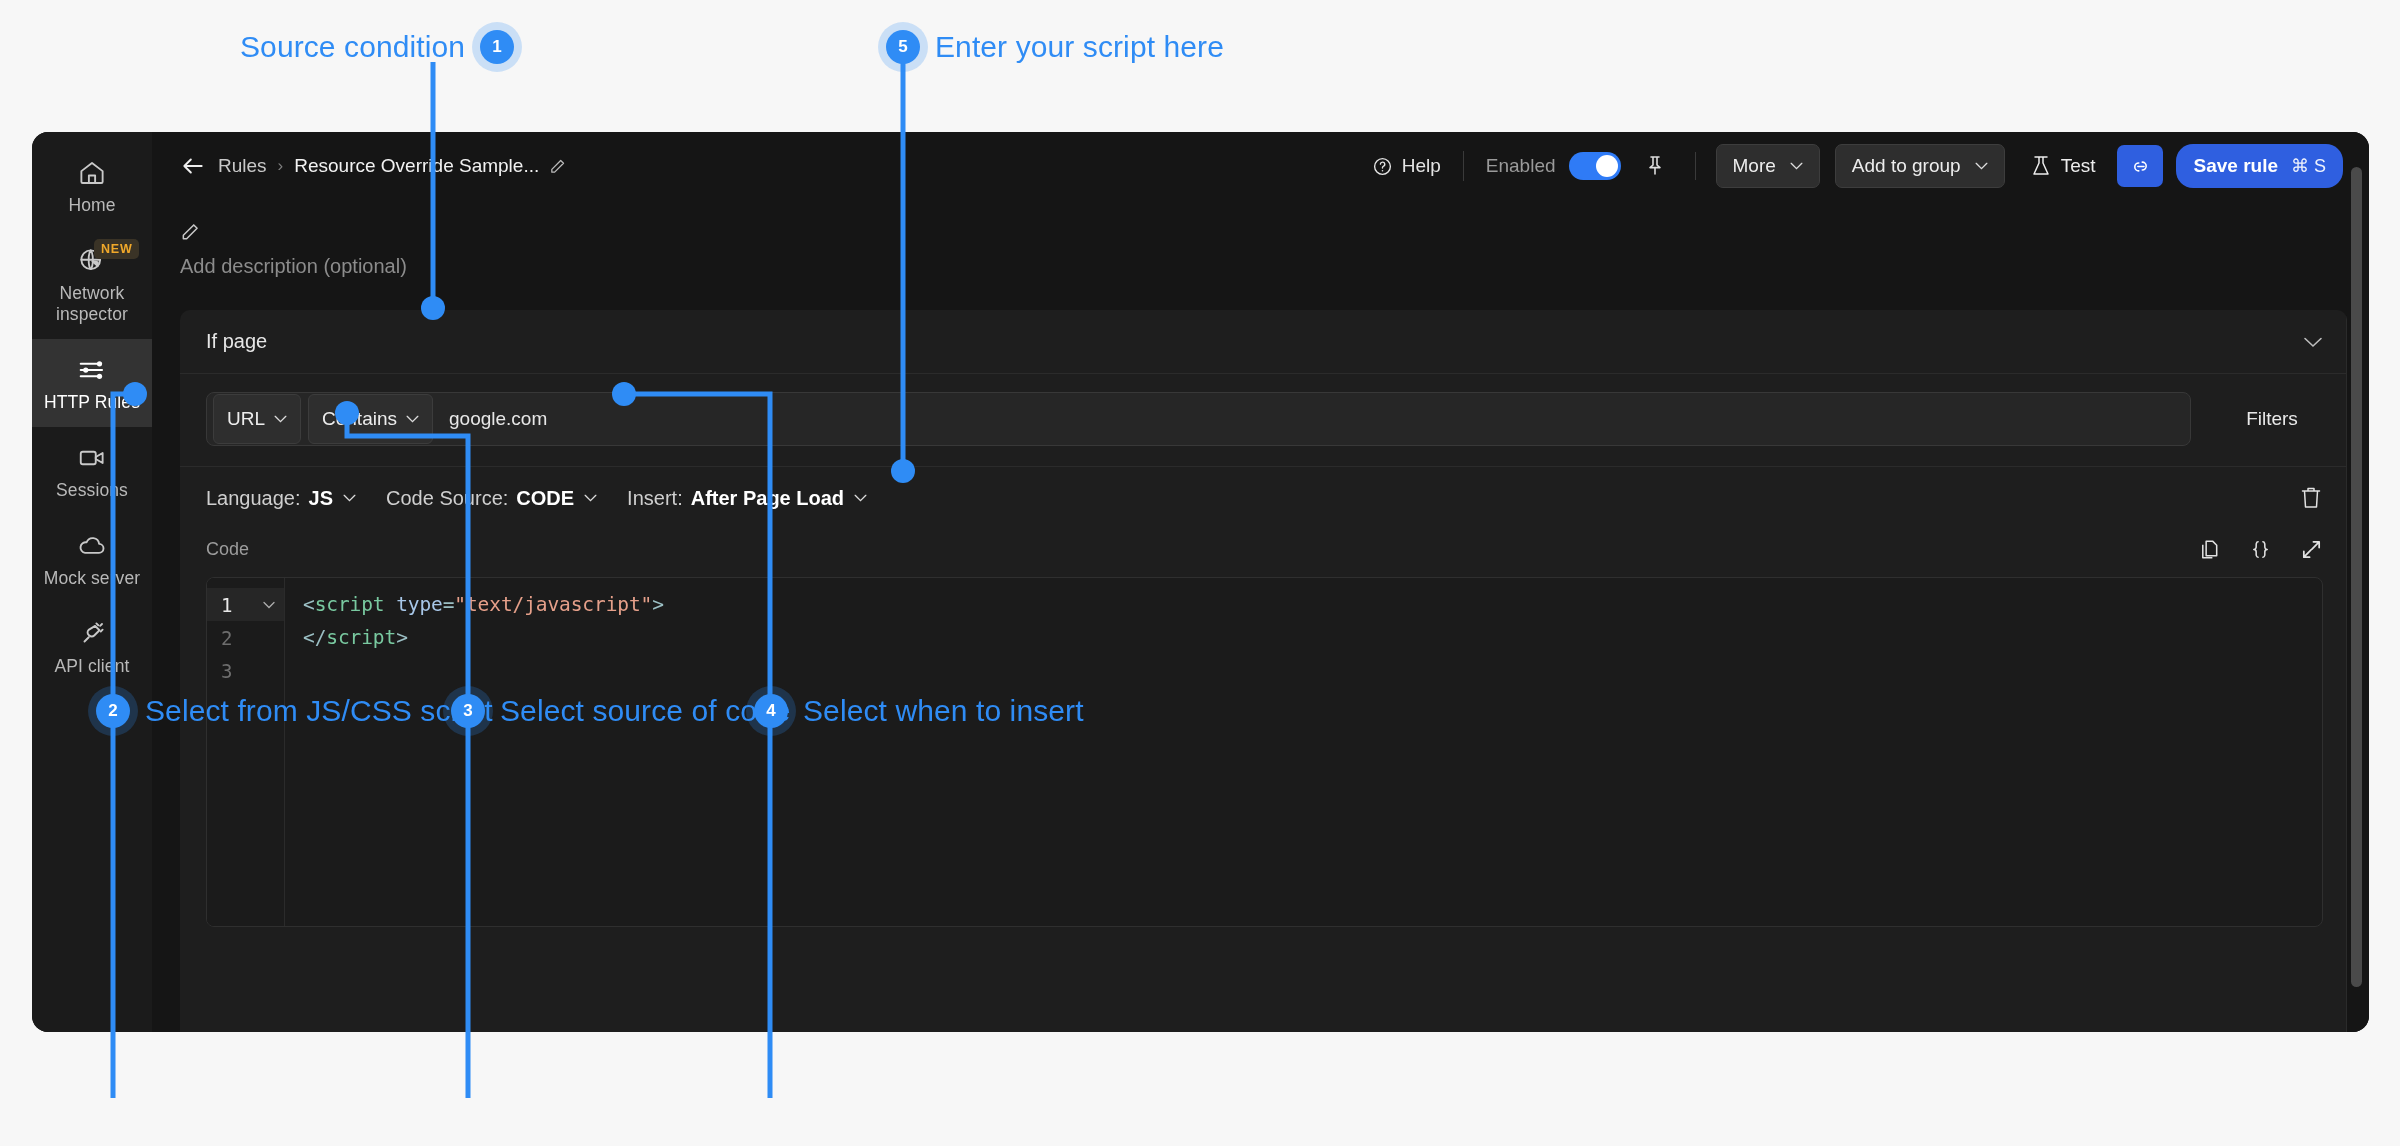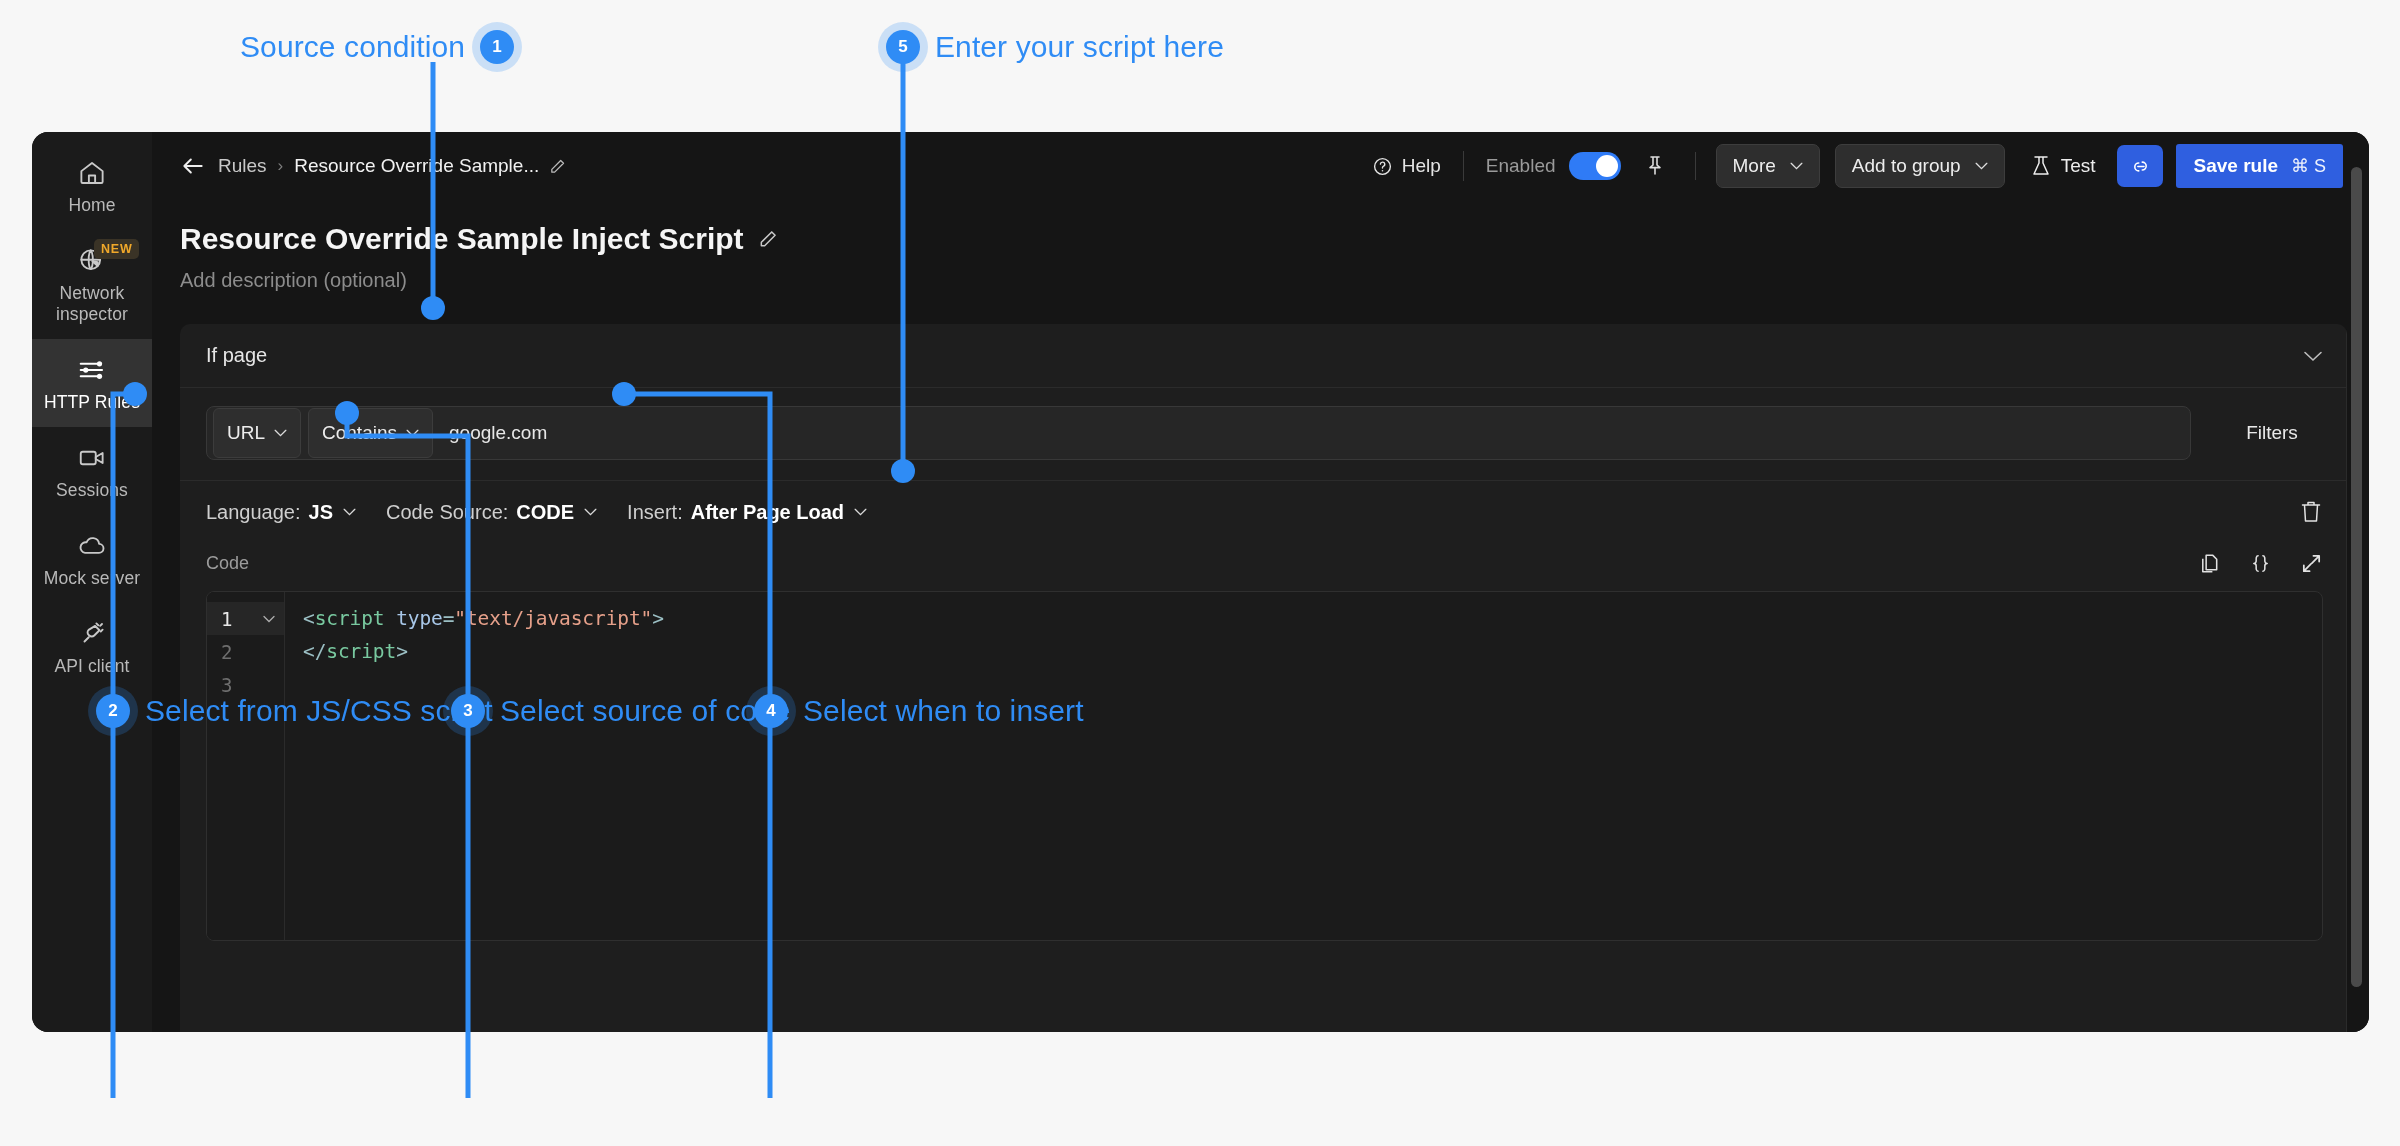--- a/index.html
+++ b/index.html
@@ -83,21 +83,21 @@
   .test-btn svg { width: 20px; height: 22px; display: block; }
 
   .icon-blue-btn {
     width: 46px; height: 42px; border-radius: 7px; background: #2f5fe0;
     display: flex; align-items: center; justify-content: center; margin-left: 22px; cursor: pointer;
   }
   .icon-blue-btn svg { width: 21px; height: 21px; display: block; }
 
   .save-btn {
     display: flex; align-items: center; gap: 13px; background: #2f5fe0;
-    border-radius: 3px; color: #fff; font-size: 19px; font-weight: bold;
+    border-radius: 17px; color: #fff; font-size: 19px; font-weight: bold;
     padding: 11px 17px; margin-left: 13px; cursor: pointer; white-space: nowrap;
   }
   .save-kbd { font-weight: normal; font-size: 18px; opacity: .92; }
 
   
   #titleblock { padding: 22px 28px 4px 28px; }
   .rule-title { font-size: 30px; font-weight: bold; color: #f5f5f5; display: flex; align-items: center; gap: 14px; }
   .rule-title .pencil { width: 20px; height: 20px; margin-left: 0; }
   .rule-title .pencil svg { width: 20px; height: 20px; }
   .rule-desc { font-size: 20px; color: #8c8c8c; margin-top: 13px; cursor: text; }
@@ -354,21 +354,20 @@
         </span>
 
         <span class="save-btn">
           <span>Save rule</span>
           <span class="save-kbd">⌘ S</span>
         </span>
       </div>
 
       <div id="titleblock">
         <div class="rule-title">
-          <span>Resource Override Sample Inject Script</span>
           <span class="pencil">
             <svg viewBox="0 0 24 24" fill="none" stroke="#e8e8e8" stroke-width="1.8" stroke-linecap="round" stroke-linejoin="round">
               <path d="M16.5 3.5 20.5 7.5 8 20H4v-4z"></path>
             </svg>
           </span>
         </div>
         <div class="rule-desc">Add description (optional)</div>
       </div>
 
       <div id="content">

